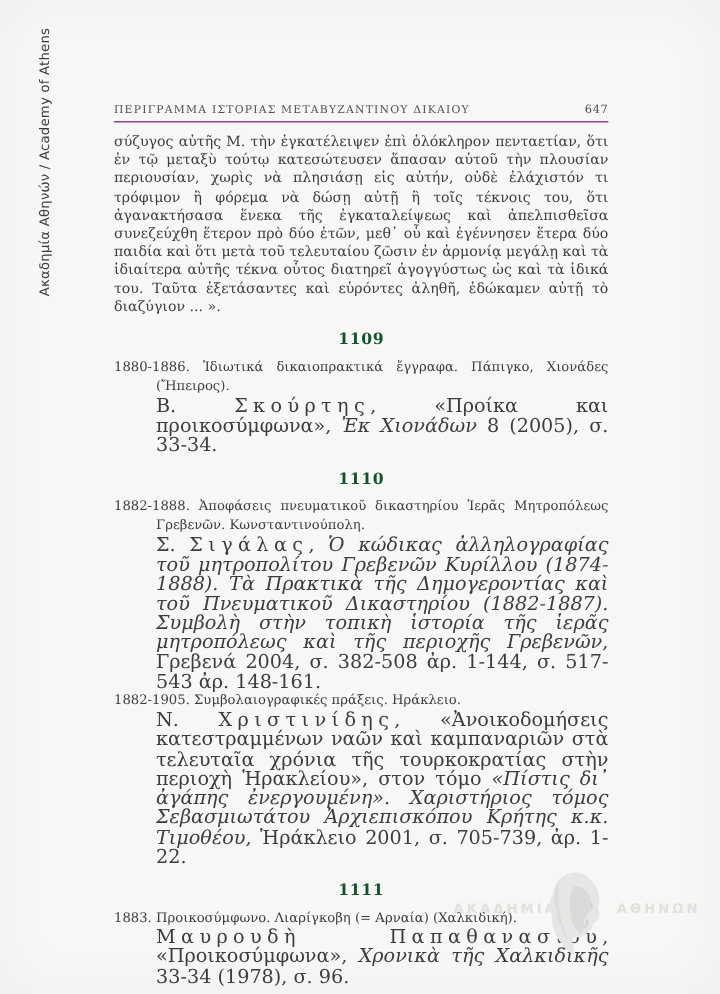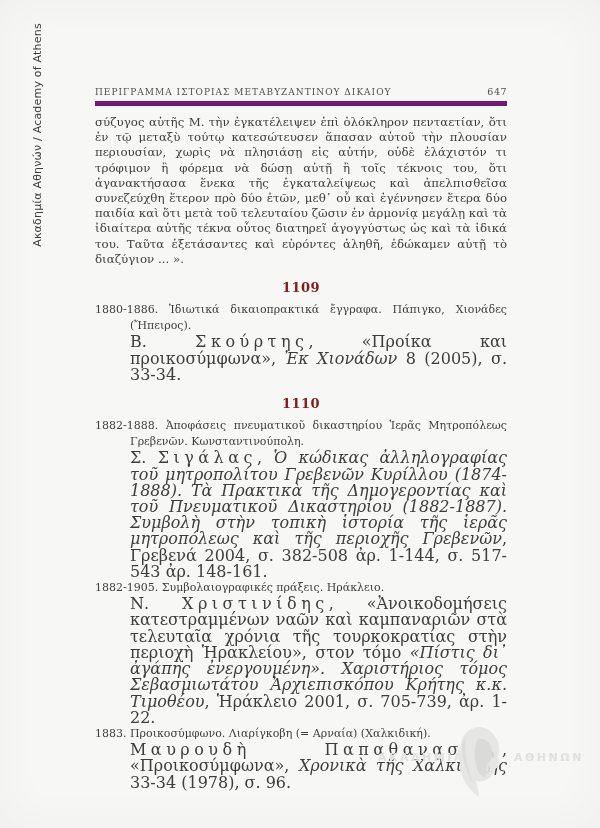--- a/index.html
+++ b/index.html
@@ -33,36 +33,36 @@
     width:412px;
   }
   .running-head {
     display:flex;
     justify-content:space-between;
     align-items:flex-end;
     font-size:9px;
     letter-spacing:1px;
     color:#4f4f4f;
     padding-bottom:4px;
-    border-bottom:5px solid #701a75;
+    border-bottom:1px solid #701a75;
   }
   .running-head .pageno { letter-spacing:0.5px; font-size:9.5px; }
   .intro {
     margin:9px 0 0 0;
     text-align:justify;
     font-size:11.8px;
     line-height:15.2px;
   }
   .entry-number {
     margin:13px 0 7px 0;
     text-align:center;
     font-weight:bold;
     font-size:13px;
     letter-spacing:0.5px;
-    color:#7f1d1d;
+    color:#14532d;
   }
   .entry-heading {
     margin:0;
     font-size:11px;
     line-height:16.2px;
     text-align:justify;
     padding-left:35px;
     text-indent:-35px;
   }
   .entry-bib {
@@ -121,20 +121,21 @@
       <p class="entry-heading">1882-1888. Ἀποφάσεις πνευματικοῦ δικαστηρίου Ἱερᾶς Μητροπόλεως Γρεβενῶν. Κωνσταντινούπολη.</p>
       <p class="entry-bib"><span>Σ. </span><span class="spaced">Σιγάλας</span><span>, </span><span class="italic">Ὁ κώδικας ἀλληλογραφίας τοῦ μητροπολίτου Γρεβενῶν Κυρίλλου (1874-1888). Τὰ Πρακτικὰ τῆς Δημογεροντίας καὶ τοῦ Πνευματικοῦ Δικαστηρίου (1882-1887). Συμβολὴ στὴν τοπικὴ ἱστορία τῆς ἱερᾶς μητροπόλεως καὶ τῆς περιοχῆς Γρεβενῶν</span><span>, Γρεβενά 2004, σ. 382-508 ἀρ. 1-144, σ. 517-543 ἀρ. 148-161.</span></p>
     </section>
 
     <section class="entry">
       <p class="entry-heading">1882-1905. Συμβολαιογραφικές πράξεις. Ηράκλειο.</p>
       <p class="entry-bib"><span>Ν. </span><span class="spaced">Χριστινίδης</span><span>, «Ἀνοικοδομήσεις κατεστραμμένων ναῶν καὶ καμπαναριῶν στὰ τελευταῖα χρόνια τῆς τουρκοκρατίας στὴν περιοχὴ Ἡρακλείου», στον τόμο </span><span class="italic">«Πίστις δι᾽ ἀγάπης ἐνεργουμένη». Χαριστήριος τόμος Σεβασμιωτάτου Ἀρχιεπισκόπου Κρήτης κ.κ. Τιμοθέου</span><span>, Ἡράκλειο 2001, σ. 705-739, ἀρ. 1-22.</span></p>
     </section>
 
     <section class="entry">
+      <h3 class="entry-number">1111</h3>
       <p class="entry-heading">1883. Προικοσύμφωνο. Λιαρίγκοβη (= Αρναία) (Χαλκιδική).</p>
       <p class="entry-bib"><span class="spaced">Μαυρουδὴ Παπαθανασίου</span><span>, «Προικοσύμφωνα», </span><span class="italic">Χρονικὰ τῆς Χαλκιδικῆς</span><span> 33-34 (1978), σ. 96.</span></p>
     </section>
 
   </div>
 
   <div class="seal">
     <span class="seal-text left">ΑΚΑΔΗΜΙΑ</span>
     <span class="seal-emblem">
       <svg width="52" height="72" viewBox="0 0 52 72" xmlns="http://www.w3.org/2000/svg">

